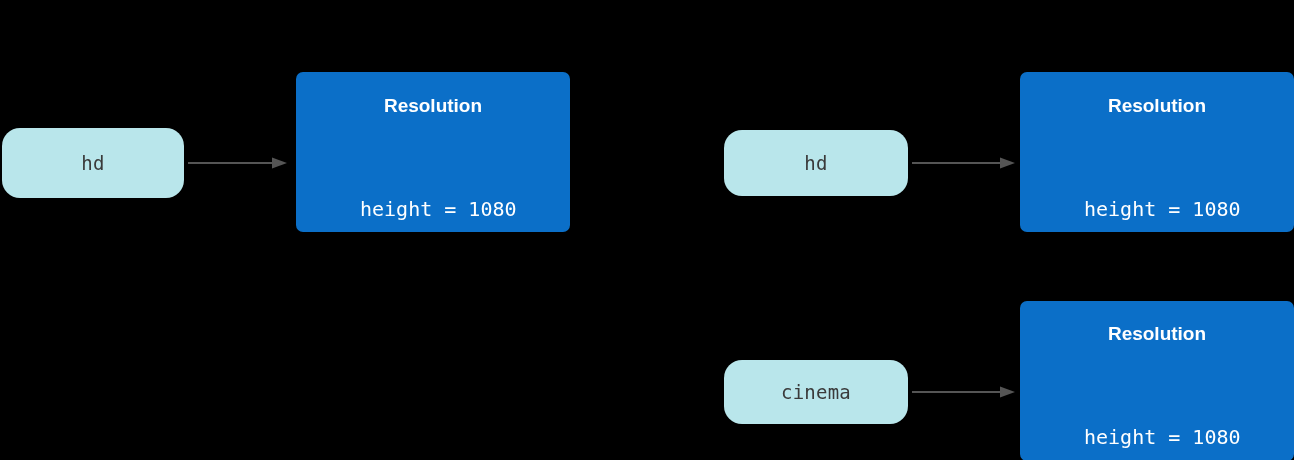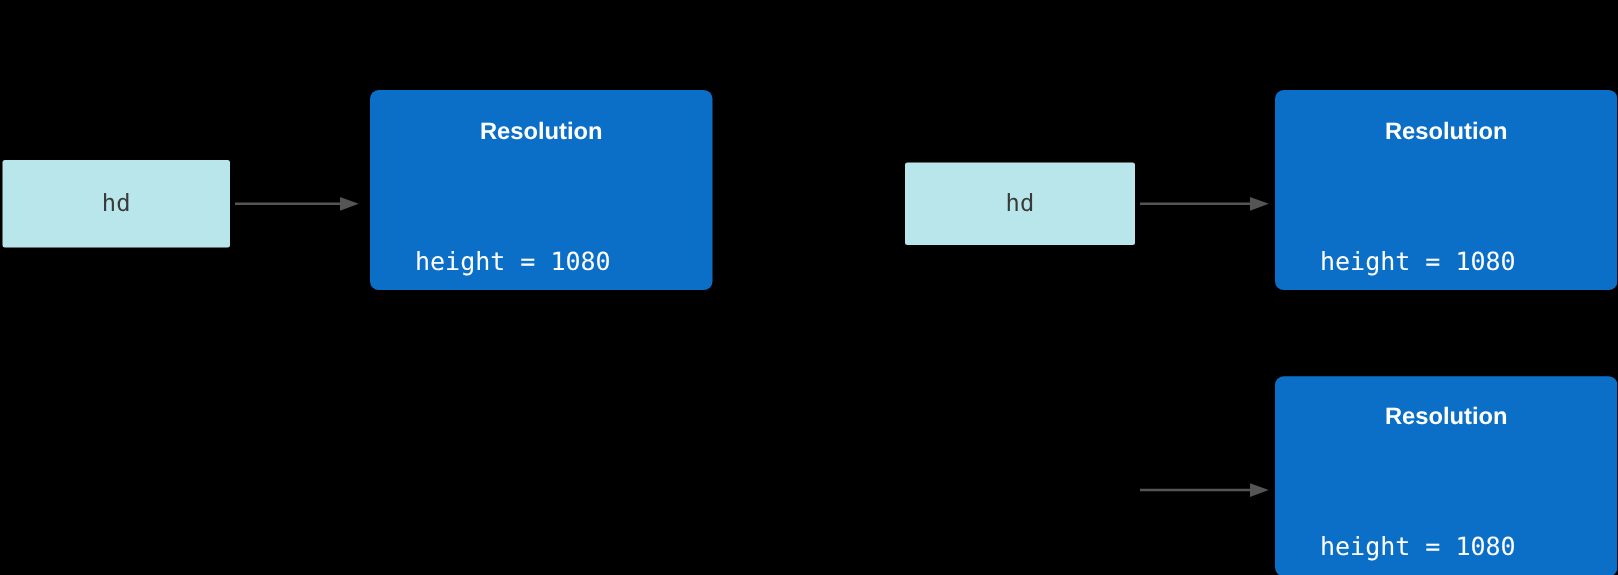--- a/index.html
+++ b/index.html
@@ -18,21 +18,21 @@
     width: 1294px;
     height: 460px;
     background: #000000;
     overflow: hidden;
   }
 
   
   .key-node {
     position: absolute;
     background: #b9e6eb;
-    border-radius: 2px;
+    border-radius: 18px;
     display: flex;
     align-items: center;
     justify-content: center;
     box-sizing: border-box;
   }
   .key-node .key-label {
     font-family: "DejaVu Sans Mono", "Liberation Mono", monospace;
     font-size: 19px;
     line-height: 1;
     color: #3a3a3a;
@@ -57,21 +57,21 @@
     text-align: center;
     white-space: pre;
   }
   .rec-fields {
     font-family: "DejaVu Sans Mono", "Liberation Mono", monospace;
     font-size: 20px;
     line-height: 29px;
     color: #ffffff;
     white-space: pre;
   }
-  .rec-field-row { white-space: pre; }
+  .rec-field-row { white-space: pre; margin-left: 28px; }
 
   
   .arrow {
     position: absolute;
     pointer-events: none;
   }
   .arrow svg { display: block; overflow: visible; }
 </style>
 </head>
 <body>
@@ -109,20 +109,23 @@
   </div>
 
   <div class="rec-node" style="left:1020px; top:72px; width:274px; height:160px;">
     <div class="rec-title" style="margin-top:24px;">Resolution</div>
     <div class="rec-fields" style="margin-top:22px; padding-left:36px;">
       <div class="rec-field-row">height = 1080</div>
       
     </div>
   </div>
 
+  <div class="key-node" style="left:724px; top:360px; width:184px; height:64px;">
+    <span class="key-label">cinema</span>
+  </div>
 
   <div class="arrow" style="left:912px; top:381px; width:104px; height:22px;">
     <svg width="104" height="22" viewBox="0 0 104 22">
       <line x1="0" y1="11" x2="90" y2="11" stroke="#555555" stroke-width="2"></line>
       <polygon points="88,5.5 103,11 88,16.5" fill="#555555"></polygon>
     </svg>
   </div>
 
   <div class="rec-node" style="left:1020px; top:301px; width:274px; height:160px;">
     <div class="rec-title" style="margin-top:23px;">Resolution</div>

